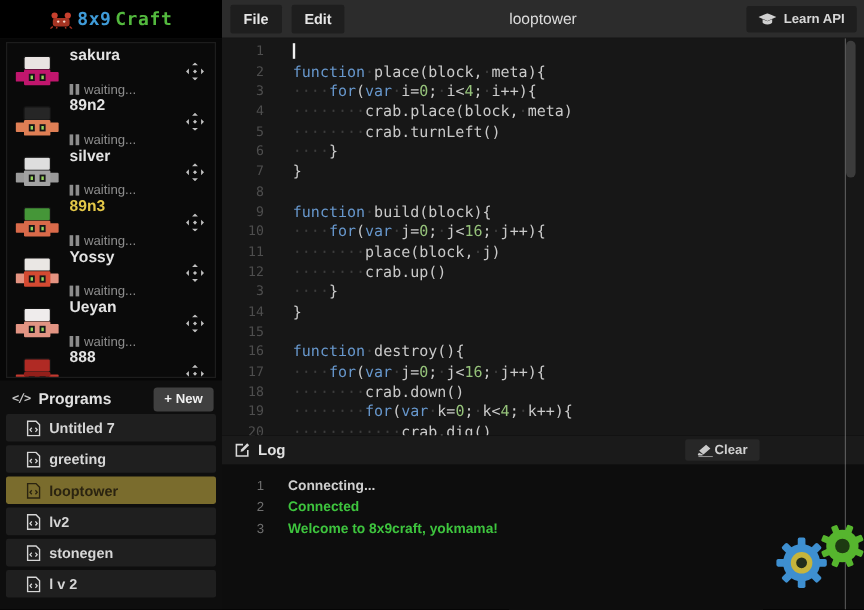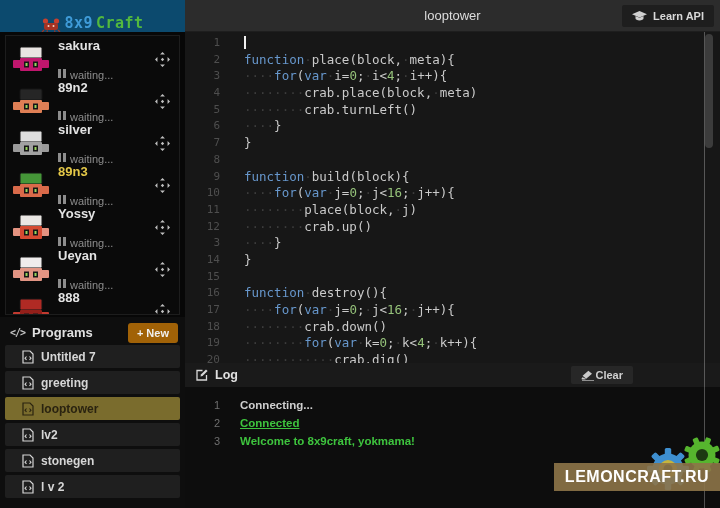--- a/index.html
+++ b/index.html
@@ -1,45 +1,45 @@
 <!DOCTYPE html>
 <html style="--keyword: #6797cc; --number: #95c27a; --code-text: #cacaca; --whitespace-dot: #3c3c3c; --selected-program-bg: #7a6c2d; --selected-program-text: #2a2310; --selected-player-name: #e4c848; --logo-blue: #3f9bd8; --logo-green: #53b93e; --gear-blue: #3e8fd0; --gear-green: #56b52e; --banner: #8d7448;"><head>
 <meta charset="utf-8">
 <style>
   *{margin:0;padding:0;box-sizing:border-box}
   html,body{width:720px;height:508px;overflow:hidden;background:#000;font-family:"Liberation Sans",sans-serif}
   #app{position:relative;width:720px;height:508px;background:#0a0a0a}
 
   
   header{position:absolute;left:0;top:0;width:720px;height:32px;background:#2c2c2c;border-bottom:1px solid #1e1e1e}
-  .logo{position:absolute;left:0;top:0;width:185px;height:32px;background:#0c4a6e;display:flex;align-items:flex-end;justify-content:center;gap:3px}
+  .logo{position:absolute;left:0;top:0;width:185px;height:32px;background:#000000;display:flex;align-items:center;justify-content:center;gap:3px}
   .l-blue{color:var(--logo-blue);font:bold 15px "DejaVu Sans Mono",monospace;letter-spacing:.5px}
   .l-green{color:var(--logo-green);font:bold 15px "DejaVu Sans Mono",monospace;letter-spacing:.5px}
   .title{position:absolute;left:185px;right:0;top:0;line-height:31px;text-align:center;color:#dcdcdc;font-size:13px}
   .menu{position:absolute;left:192px;top:4px;display:flex;gap:8px}
   .menu button{background:#1e1e1e;border:0;border-radius:2px;color:#e6e6e6;font:bold 12px "Liberation Sans",sans-serif;padding:0 11px;height:24px;cursor:pointer}
   .learn{position:absolute;right:6px;top:5px;display:flex;align-items:center;gap:6px;background:#1e1e1e;border:0;border-radius:2px;color:#d8d8d8;font:bold 11px "Liberation Sans",sans-serif;padding:0 10px;height:22px;cursor:pointer}
 
   
   aside{position:absolute;left:0;top:32px;width:185px;height:476px;background:#070707}
   .player-panel{position:absolute;left:5px;top:3px;width:175px;height:280px;background:#0a0a0a;border:1px solid #1d1d1d;overflow:hidden;padding-top:2px}
   .player-row{display:flex;align-items:center;height:42px;padding:0 9px 0 7px}
   .p-info{display:flex;flex-direction:column;gap:16px;margin-left:9px}
   .p-name{color:#e3e3e3;font-weight:bold;font-size:13px}
   .player-row.sel .p-name{color:var(--selected-player-name)}
-  .p-status{display:flex;gap:4px}
+  .p-status{display:flex;align-items:center;gap:4px}
   .pause{display:inline-flex;gap:2px}
   .pause i{display:inline-block;width:3px;height:9px;background:#8d8d8d}
   .p-status-text{color:#8d8d8d;font-size:11px}
   .move{margin-left:auto;flex:none}
 
   .programs{position:absolute;left:0;top:285px;width:185px;bottom:0;background:#0e0e0e}
   .prog-head{display:flex;align-items:center;height:28px;padding:3px 7px 0 10px;gap:7px;color:#e0e0e0;font-weight:bold;font-size:13px}
   .code-glyph{font:bold 10px "DejaVu Sans Mono",monospace;color:#c4c4c4;letter-spacing:-1px}
-  .new-btn{margin-left:auto;background:#a16207;border:0;border-radius:3px;color:#f0f0f0;font:bold 11px "Liberation Sans",sans-serif;padding:4px 9px;cursor:pointer}
+  .new-btn{margin-left:auto;background:#404040;border:0;border-radius:3px;color:#f0f0f0;font:bold 11px "Liberation Sans",sans-serif;padding:4px 9px;cursor:pointer}
   .prog-row{display:flex;align-items:center;height:23px;margin:0 5px 3px;background:#1f1f1f;border-radius:2px;padding:0 17px;gap:7px;color:#d6d6d6;cursor:pointer}
   .prog-row.sel{background:var(--selected-program-bg);color:var(--selected-program-text)}
   .prog-label{font-weight:bold;font-size:12px}
   .ficon{flex:none}
 
   
   main{position:absolute;left:185px;top:32px;width:535px;height:331px;background:#171717;overflow:hidden;padding-top:3px}
   .code-line{display:flex;height:16.7px;line-height:16.7px;font-family:"DejaVu Sans Mono",monospace;font-size:12.5px;white-space:pre}
   .ln{flex:none;width:50px;padding-right:15px;text-align:right;color:#4e4e4e;font-size:11px}
   .lc{padding-left:9px;color:var(--code-text)}
@@ -76,20 +76,24 @@
       <svg width="20" height="15" viewBox="0 0 20 15">
         <circle cx="4.5" cy="4" r="2.6" fill="#c8402e"></circle>
           <circle cx="15.5" cy="4" r="2.6" fill="#c8402e"></circle>
         <rect x="3" y="6" width="14" height="7" rx="2.5" fill="#a63322"></rect>
         <circle cx="7.5" cy="9" r="1" fill="#f2d5c8"></circle>
           <circle cx="12.5" cy="9" r="1" fill="#f2d5c8"></circle>
         <path stroke="#a63322" stroke-width="1.2" fill="none" d="M3 13l-2 2M6.5 13.5L6 15M17 13l2 2M13.5 13.5l.5 1.5"></path>
       </svg>
       <span class="l-blue">8x9</span>
         <span class="l-green">Craft</span>
+    </div>
+    <div class="menu">
+      <button>File</button>
+      <button>Edit</button>
     </div>
     <button class="learn">
       <svg width="15" height="11" viewBox="0 0 15 11">
         <path fill="#d0d0d0" d="M7.5 0L15 3.2 7.5 6.4 0 3.2z"></path>
         <path fill="#d0d0d0" d="M3.5 5v2.6c0 .9 1.8 1.9 4 1.9s4-1 4-1.9V5L7.5 6.8z"></path>
       </svg>
       <span>Learn API</span>
     </button>
   </header>
 
@@ -374,21 +378,21 @@
         <span>Clear</span>
       </button>
     </div>
     <div class="log-body">
         <div class="log-line">
           <span class="log-ln">1</span>
           <span class="log-txt" style="color: rgb(207, 207, 207);">Connecting...</span>
         </div>
         <div class="log-line">
           <span class="log-ln">2</span>
-          <span class="log-txt" style="color: rgb(62, 196, 62); text-decoration: underline;">Connected</span>
+          <span class="log-txt" style="color: rgb(62, 196, 62);">Connected</span>
         </div>
         <div class="log-line">
           <span class="log-ln">3</span>
           <span class="log-txt" style="color: rgb(62, 196, 62);">Welcome to 8x9craft, yokmama!</span>
         </div>
       </div>
   </section>
 
   <svg class="gear-blue" width="46" height="46" viewBox="-23 -23 46 46">
     <g>
@@ -412,17 +416,14 @@
       <rect x="-3.2" y="-21" width="6.4" height="8" rx="1.5" transform="rotate(112)"></rect>
         <rect x="-3.2" y="-21" width="6.4" height="8" rx="1.5" transform="rotate(157)"></rect>
       <rect x="-3.2" y="-21" width="6.4" height="8" rx="1.5" transform="rotate(202)"></rect>
         <rect x="-3.2" y="-21" width="6.4" height="8" rx="1.5" transform="rotate(247)"></rect>
       <rect x="-3.2" y="-21" width="6.4" height="8" rx="1.5" transform="rotate(292)"></rect>
         <rect x="-3.2" y="-21" width="6.4" height="8" rx="1.5" transform="rotate(337)"></rect>
       <circle r="15.5"></circle>
     </g>
     <circle r="7" fill="#1d3a12"></circle>
   </svg>
-  <div class="wm-banner">
-    <span>LEMONCRAFT.RU</span>
-  </div>
 
 </div>
 
 </body></html>

